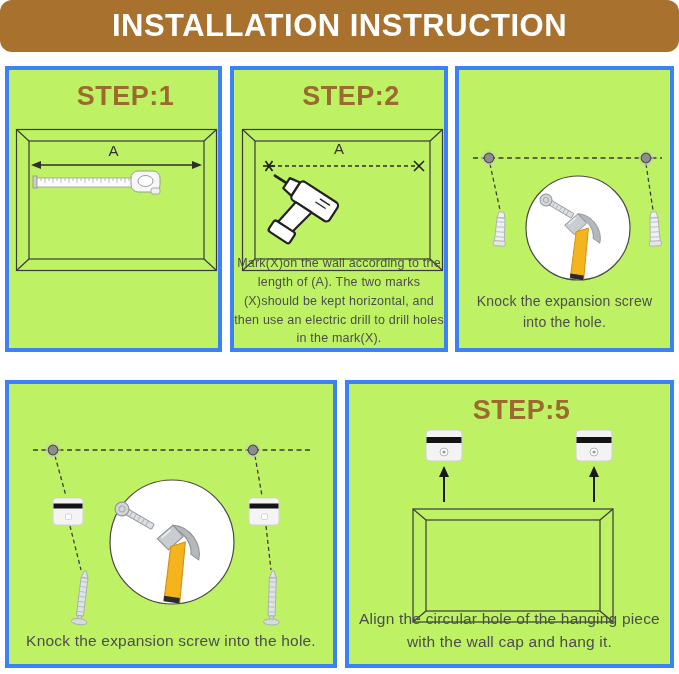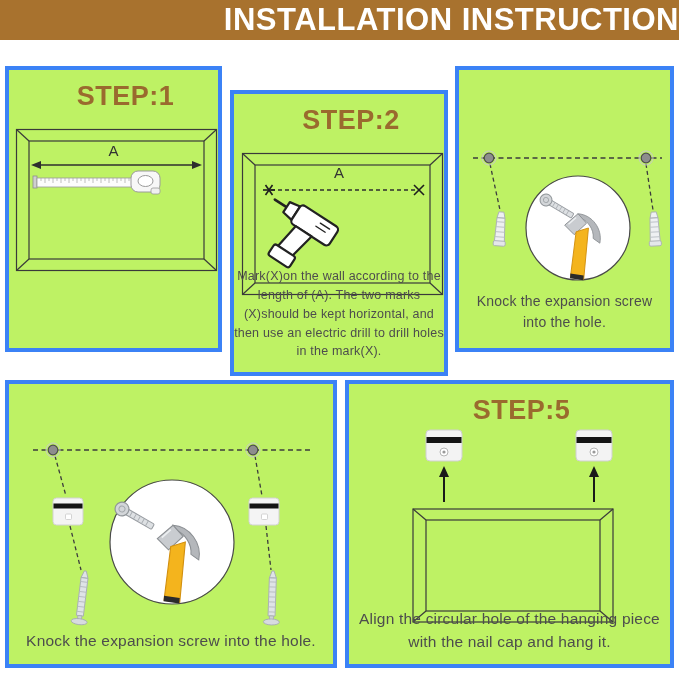--- a/index.html
+++ b/index.html
@@ -1,45 +1,45 @@
 <!DOCTYPE html>
 <html><head>
 <meta charset="utf-8">
 <style>
   html,body { margin:0; padding:0; background:#ffffff; }
   .sheet {
     position:relative; width:679px; height:674px; background:#ffffff;
     font-family:"Liberation Sans", sans-serif; overflow:hidden;
   }
   .banner {
-    position:absolute; left:0; top:0; width:679px; height:40px;
-    background:#a8722e; display:flex; align-items:center; justify-content:flex-end;
+    position:absolute; left:0; top:0; width:679px; height:52px;
+    background:#a8722e; display:flex; align-items:center; justify-content:center;border-radius:12px;
   }
   .banner-title {
     color:#ffffff; font-size:31px; font-weight:bold; letter-spacing:0.5px;
   }
   .panel {
     position:absolute; background:#bef264; border:4px solid #3b82f6; box-sizing:border-box;padding-left:24px;
   }
   #panel-1 { left:5px;   top:66px;  width:217px; height:286px; }
-  #panel-2 { left:230px; top:66px;  width:218px; height:286px;margin-top:24px; }
+  #panel-2 { left:230px; top:66px;  width:218px; height:286px; }
   #panel-3 { left:455px; top:66px;  width:219px; height:286px; }
   #panel-4 { left:5px;   top:380px; width:332px; height:288px; }
   #panel-5 { left:345px; top:380px; width:329px; height:288px; }
   .step-title {
     margin-top:11px; text-align:center; font-size:27px; font-weight:bold;
     color:#9a6a2e; letter-spacing:0.5px;
   }
   .illu { position:absolute; }
   .caption {
     position:absolute; left:50%; transform:translateX(-50%);
     text-align:center; color:#4d4d4d; letter-spacing:0.2px; line-height:1.45;
   }
   #panel-1 .caption { bottom:13px; width:208px; font-size:13px; }
-  #panel-2 .caption { bottom:11px;  width:214px; font-size:12.5px; line-height:1.5; }
+  #panel-2 .caption { bottom:0;  width:214px; font-size:12.5px; line-height:1.5; }
   #panel-3 .caption { bottom:16px; width:190px; font-size:14px; }
   #panel-4 .caption { bottom:12px; width:322px; font-size:15.5px; }
   #panel-5 .caption { bottom:11px; width:302px; font-size:15.5px; }
   .label-a {
     position:absolute; left:0; right:0; text-align:center;
     font-size:15px; color:#333333;
   }
 </style>
 </head>
 <body>
@@ -256,16 +256,16 @@
       </g>
       <g transform="translate(63,84)" fill="none" stroke="#3a3a3a" stroke-width="1.2">
         <rect x="1" y="1" width="200" height="113"></rect>
         <rect x="14" y="12" width="174" height="91"></rect>
         <line x1="1" y1="1" x2="14" y2="12"></line>
         <line x1="201" y1="1" x2="188" y2="12"></line>
         <line x1="1" y1="114" x2="14" y2="103"></line>
         <line x1="201" y1="114" x2="188" y2="103"></line>
       </g>
     </svg>
-    <div class="caption">Align the circular hole of the hanging piece with the nail cap and hang it.</div>
+    <div class="caption">Align the circular hole of the hanging piece with the wall cap and hang it.</div>
   </div>
 
 </div>
 
 </body></html>

